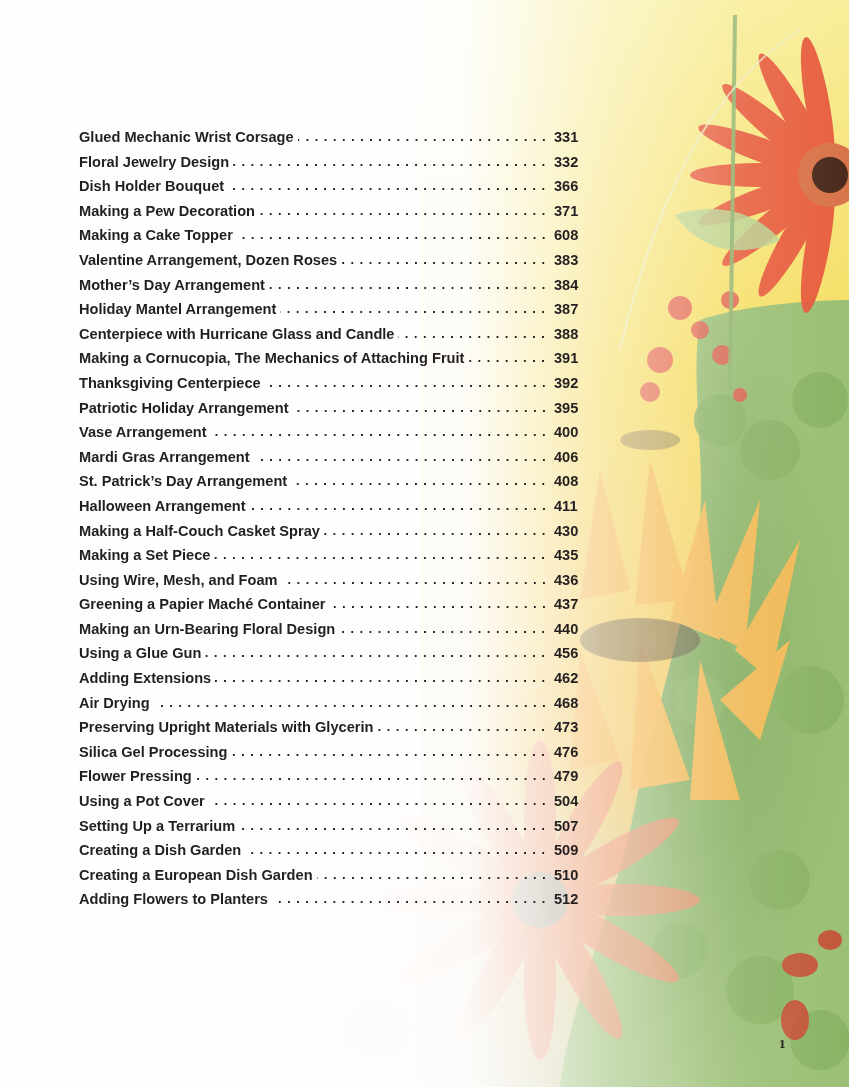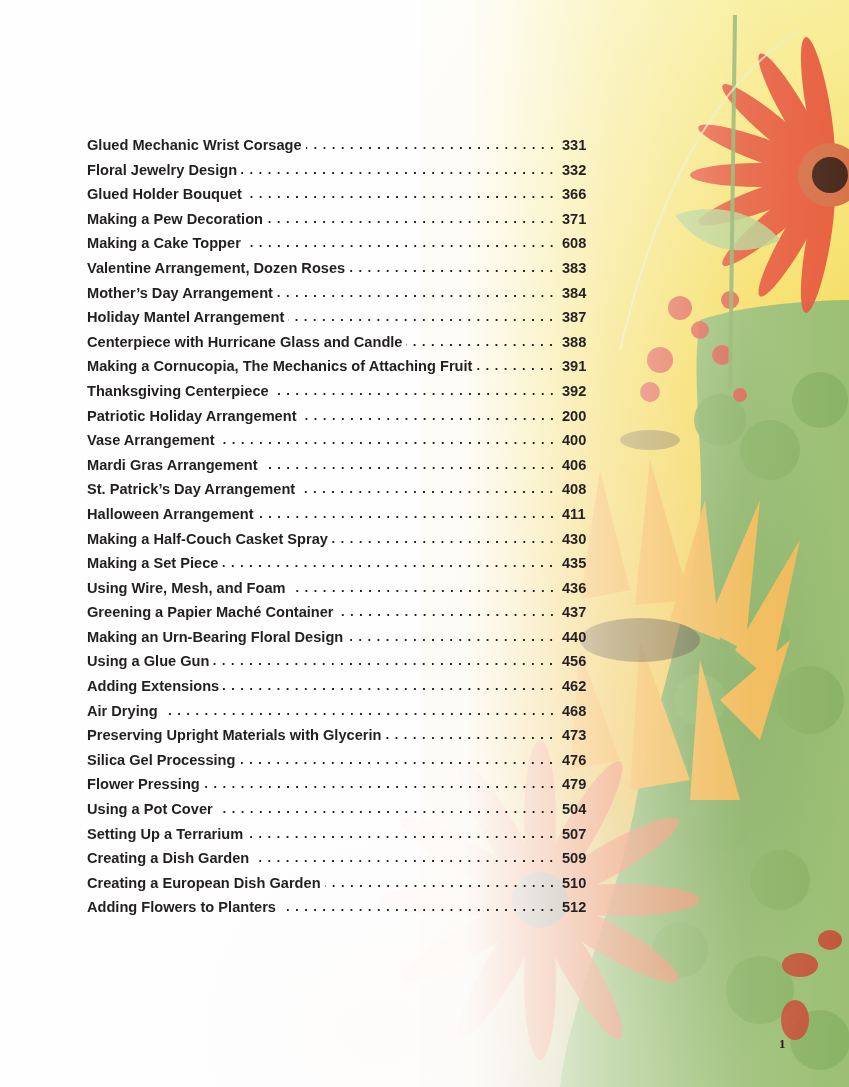--- a/index.html
+++ b/index.html
@@ -4,21 +4,21 @@
   <style>
     html, body { margin: 0; padding: 0; }
     body {
       width: 849px; height: 1087px; overflow: hidden; position: relative;
       background: #fefefe;
       font-family: "Liberation Sans", sans-serif;
     }
     .bg { position: absolute; inset: 0; z-index: 0; }
     .toc {
       position: absolute; left: 79px; top: 129px; width: 499px;
-      z-index: 2; margin: 8px; padding: 0; list-style: none;
+      z-index: 2; margin: 0; padding: 0; list-style: none;
     }
     .toc-row {
       display: flex; align-items: baseline; height: 24.6px;
       font-size: 14.6px; font-weight: bold; color: #231f20;
       white-space: nowrap;
     }
     .toc-title { flex: 0 0 auto; padding-right: 4px; }
     .toc-leader {
       flex: 1 1 auto; overflow: hidden; height: 10px; align-self: baseline;
       background-image: radial-gradient(circle, #231f20 1.1px, transparent 1.4px);
@@ -158,21 +158,21 @@
       <span class="toc-title">Glued Mechanic Wrist Corsage</span>
       <span class="toc-leader"></span>
       <span class="toc-page">331</span>
     </li>
     <li class="toc-row">
       <span class="toc-title">Floral Jewelry Design</span>
       <span class="toc-leader"></span>
       <span class="toc-page">332</span>
     </li>
     <li class="toc-row">
-      <span class="toc-title">Glued Holder Bouquet</span>
+      <span class="toc-title">Dish Holder Bouquet</span>
       <span class="toc-leader"></span>
       <span class="toc-page">366</span>
     </li>
     <li class="toc-row">
       <span class="toc-title">Making a Pew Decoration</span>
       <span class="toc-leader"></span>
       <span class="toc-page">371</span>
     </li>
     <li class="toc-row">
       <span class="toc-title">Making a Cake Topper</span>
@@ -205,21 +205,21 @@
       <span class="toc-page">391</span>
     </li>
     <li class="toc-row">
       <span class="toc-title">Thanksgiving Centerpiece</span>
       <span class="toc-leader"></span>
       <span class="toc-page">392</span>
     </li>
     <li class="toc-row">
       <span class="toc-title">Patriotic Holiday Arrangement</span>
       <span class="toc-leader"></span>
-      <span class="toc-page">200</span>
+      <span class="toc-page">395</span>
     </li>
     <li class="toc-row">
       <span class="toc-title">Vase Arrangement</span>
       <span class="toc-leader"></span>
       <span class="toc-page">400</span>
     </li>
     <li class="toc-row">
       <span class="toc-title">Mardi Gras Arrangement</span>
       <span class="toc-leader"></span>
       <span class="toc-page">406</span>

